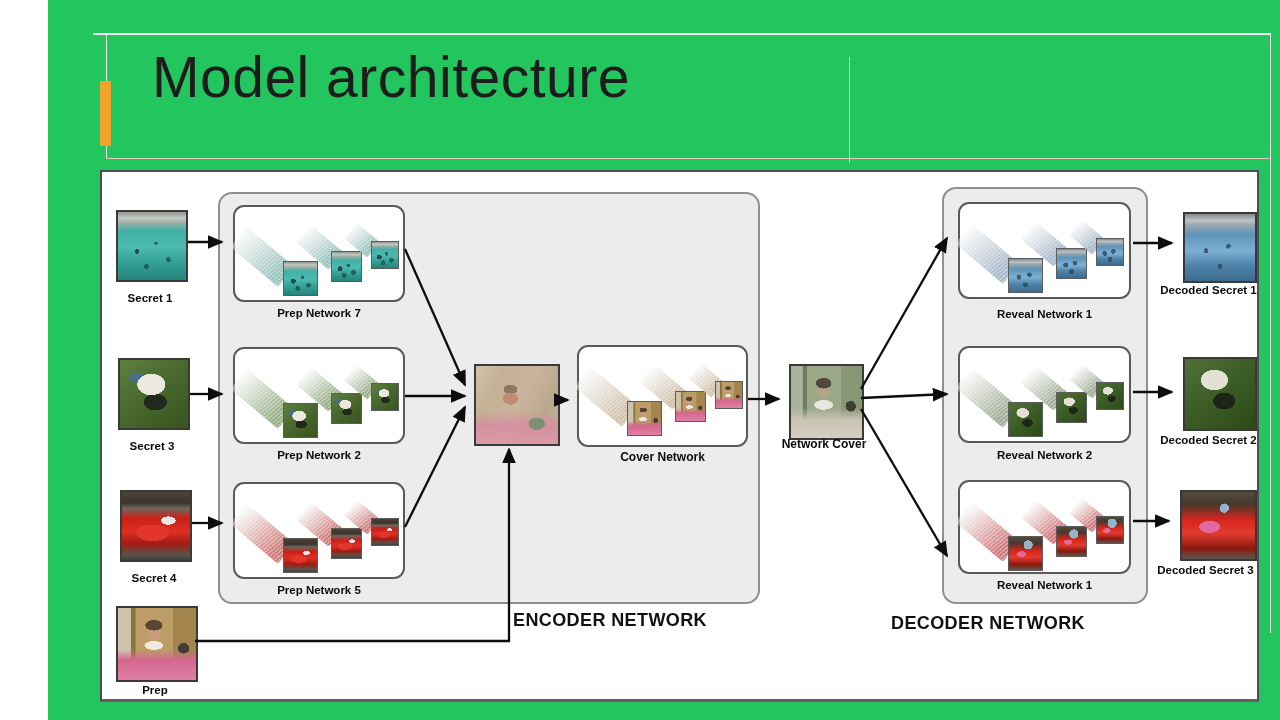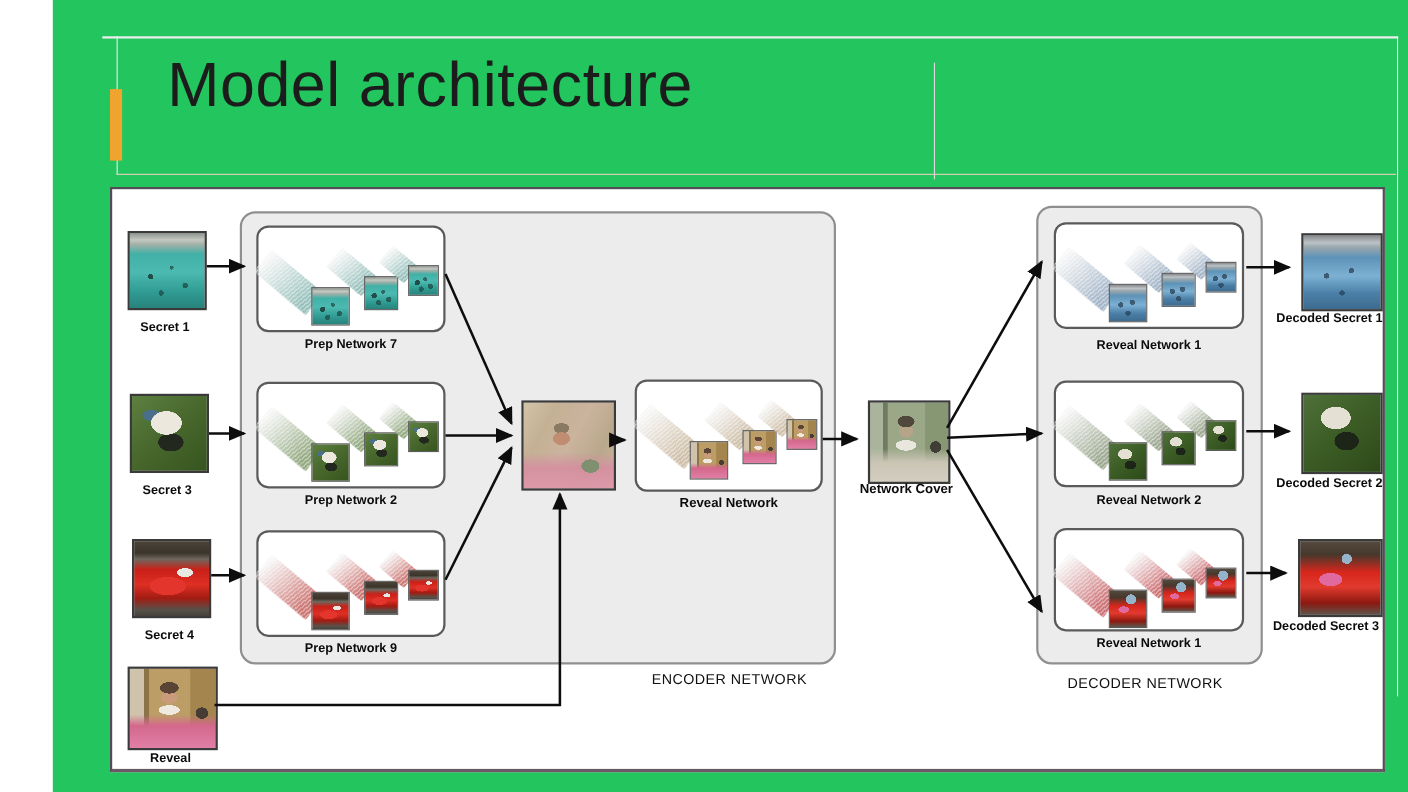--- a/index.html
+++ b/index.html
@@ -24,21 +24,21 @@
   .net{position:absolute;background:#fff;border:2px solid #5a5a5a;border-radius:11px;box-sizing:border-box;}
   .pn1{left:131px;top:33px;width:172px;height:97px;}
   .pn2{left:131px;top:175px;width:172px;height:97px;}
   .pn3{left:131px;top:310px;width:172px;height:97px;}
   .hn {left:475px;top:173px;width:171px;height:102px;}
   .rn1{left:856px;top:30px;width:173px;height:97px;}
   .rn2{left:856px;top:174px;width:173px;height:97px;}
   .rn3{left:856px;top:308px;width:173px;height:94px;}
   
   .cap{position:absolute;text-align:center;font-weight:700;font-size:11.5px;line-height:1.15;color:#0b0b0b;}
-  .bigcap{position:absolute;text-align:center;font-weight:400;font-size:13px;letter-spacing:.4px;color:#111;}
+  .bigcap{position:absolute;text-align:left;font-weight:700;font-size:18px;letter-spacing:.4px;color:#111;}
   
   .ph{position:absolute;border:2px solid #3a3a3a;box-sizing:content-box;}
   .ph-pool{background:
     radial-gradient(circle 4px at 28% 58%, rgba(22,44,40,.75) 60%, rgba(22,44,40,0) 61%),
     radial-gradient(circle 3px at 56% 46%, rgba(28,50,46,.6) 60%, rgba(28,50,46,0) 61%),
     radial-gradient(circle 4px at 74% 70%, rgba(18,40,36,.55) 60%, rgba(18,40,36,0) 61%),
     radial-gradient(circle 4px at 42% 80%, rgba(18,40,36,.5) 60%, rgba(18,40,36,0) 61%),
     linear-gradient(180deg,#8e968f 0%,#c4c9c2 9%,#a2b0a8 15%,#41b0a7 28%,#4cbab0 52%,#309c93 78%,#27837b 100%);}
   .ph-pool2{background:
     radial-gradient(circle 4px at 30% 55%, rgba(20,35,50,.6) 60%, rgba(20,35,50,0) 61%),
@@ -127,21 +127,21 @@
     <div class="panel enc-panel"></div>
     <div class="panel dec-panel"></div>
 
     <div class="ph ph-pool" style="left:14px;top:38px;width:68px;height:68px;"></div>
     <div class="ph ph-dog" style="left:16px;top:186px;width:68px;height:68px;"></div>
     <div class="ph ph-car" style="left:18px;top:318px;width:68px;height:68px;"></div>
     <div class="ph ph-cover" style="left:14px;top:434px;width:78px;height:72px;"></div>
     <div class="cap" style="left:0;width:96px;top:120px;">Secret 1</div>
     <div class="cap" style="left:2px;width:96px;top:268px;">Secret 3</div>
     <div class="cap" style="left:4px;width:96px;top:400px;">Secret 4</div>
-    <div class="cap" style="left:8px;width:90px;top:512px;">Reveal</div>
+    <div class="cap" style="left:8px;width:90px;top:512px;">Prep</div>
 
     <div class="net pn1">
       <span class="cb cb1">
           <i class="cbar t-teal"></i>
           <i class="cface ph-pool"></i>
         </span>
       <span class="cb cb2">
           <i class="cbar t-teal"></i>
           <i class="cface ph-pool"></i>
         </span>
@@ -173,39 +173,39 @@
           <i class="cbar t-red"></i>
           <i class="cface ph-car"></i>
         </span>
       <span class="cb cb3">
           <i class="cbar t-red"></i>
           <i class="cface ph-car"></i>
         </span>
     </div>
     <div class="cap" style="left:131px;width:172px;top:135px;">Prep Network 7</div>
     <div class="cap" style="left:131px;width:172px;top:277px;">Prep Network 2</div>
-    <div class="cap" style="left:131px;width:172px;top:412px;">Prep Network 9</div>
+    <div class="cap" style="left:131px;width:172px;top:412px;">Prep Network 5</div>
 
     <div class="ph ph-concat" style="left:372px;top:192px;width:82px;height:78px;"></div>
 
     <div class="net hn">
       <span class="cb cb1">
           <i class="cbar t-tan"></i>
           <i class="cface ph-cover"></i>
         </span>
       <span class="cb cb2">
           <i class="cbar t-tan"></i>
           <i class="cface ph-cover"></i>
         </span>
       <span class="cb cb3">
           <i class="cbar t-tan"></i>
           <i class="cface ph-cover"></i>
         </span>
     </div>
-    <div class="cap" style="left:475px;width:171px;top:279px;font-size:12px;">Reveal Network</div>
+    <div class="cap" style="left:475px;width:171px;top:279px;font-size:12px;">Cover Network</div>
 
     <div class="ph ph-cover-enc" style="left:687px;top:192px;width:71px;height:72px;"></div>
     <div class="cap" style="left:612px;width:220px;top:266px;font-size:12px;">Network Cover</div>
 
     <div class="net rn1">
       <span class="cb cb1">
           <i class="cbar t-blue"></i>
           <i class="cface ph-pool2"></i>
         </span>
       <span class="cb cb2">

